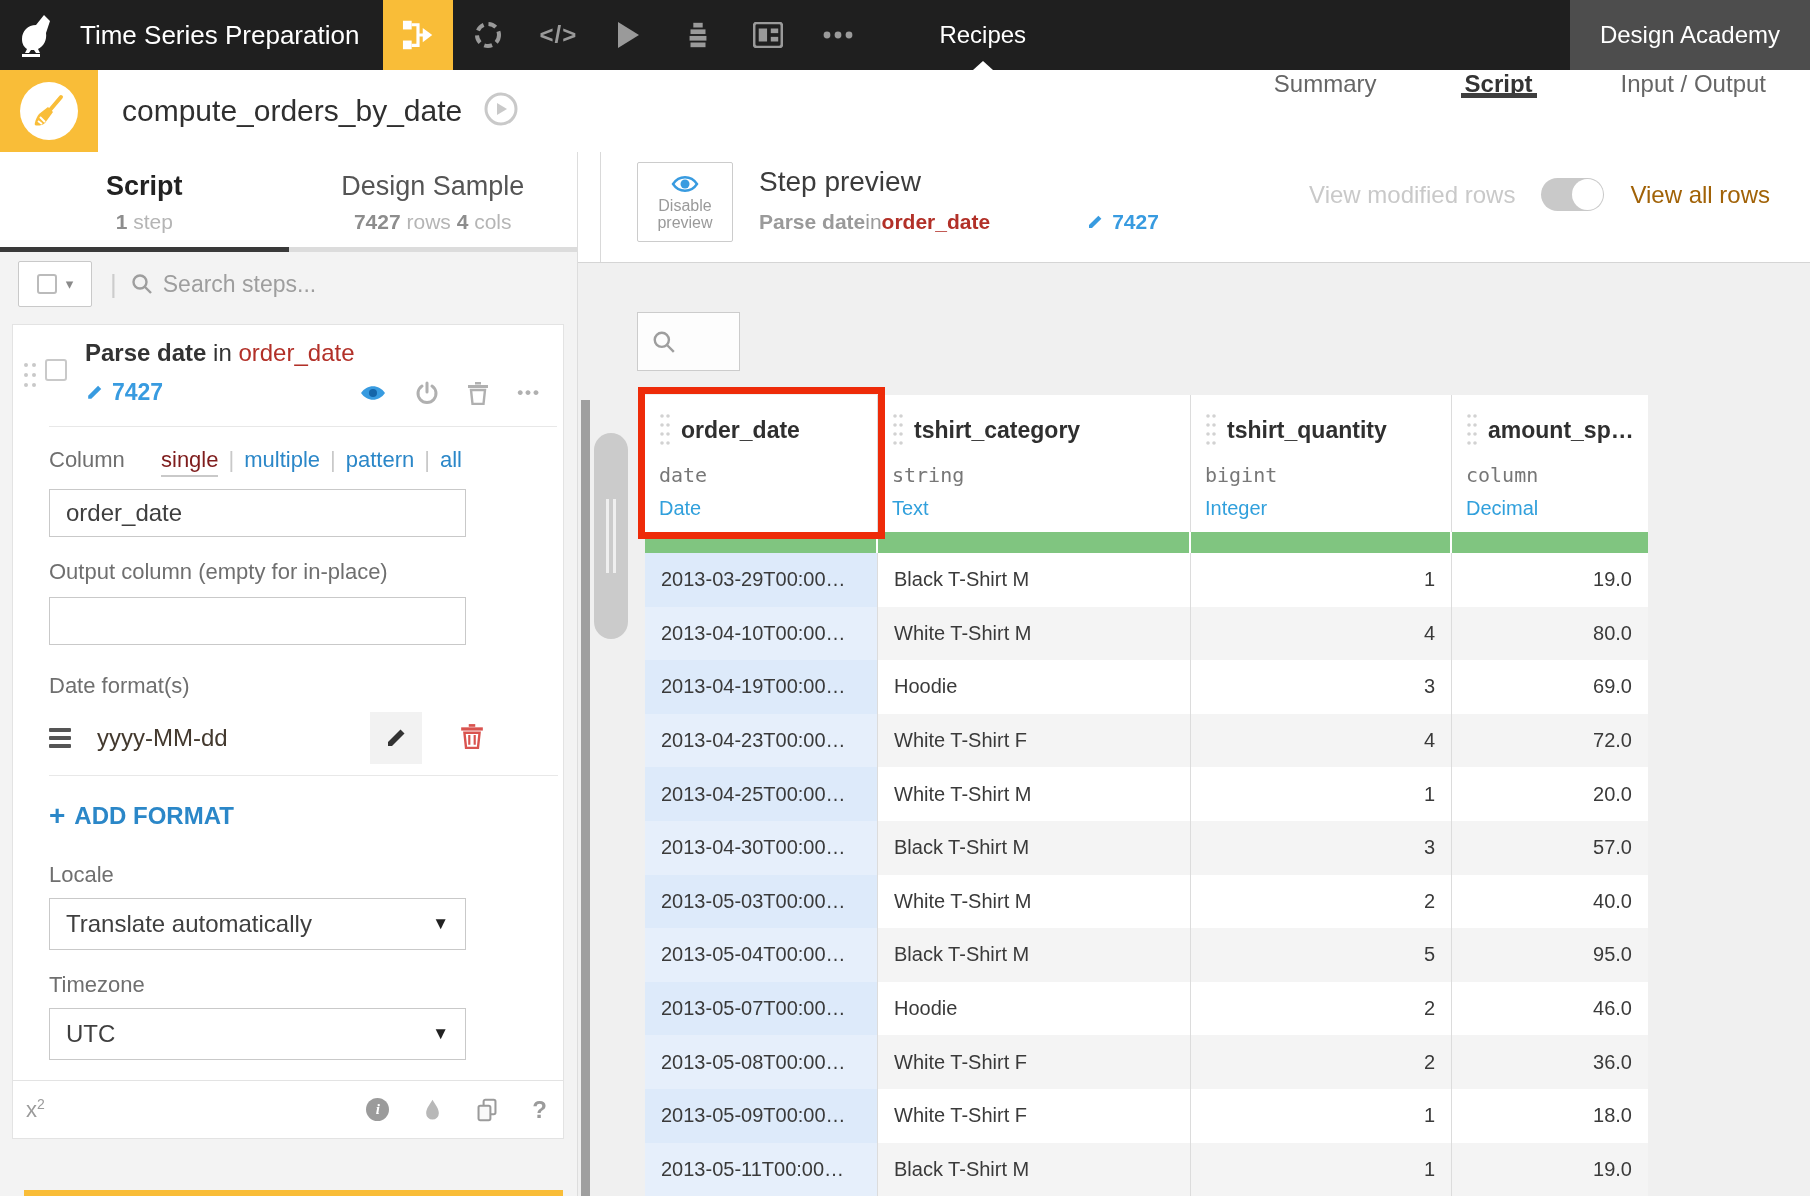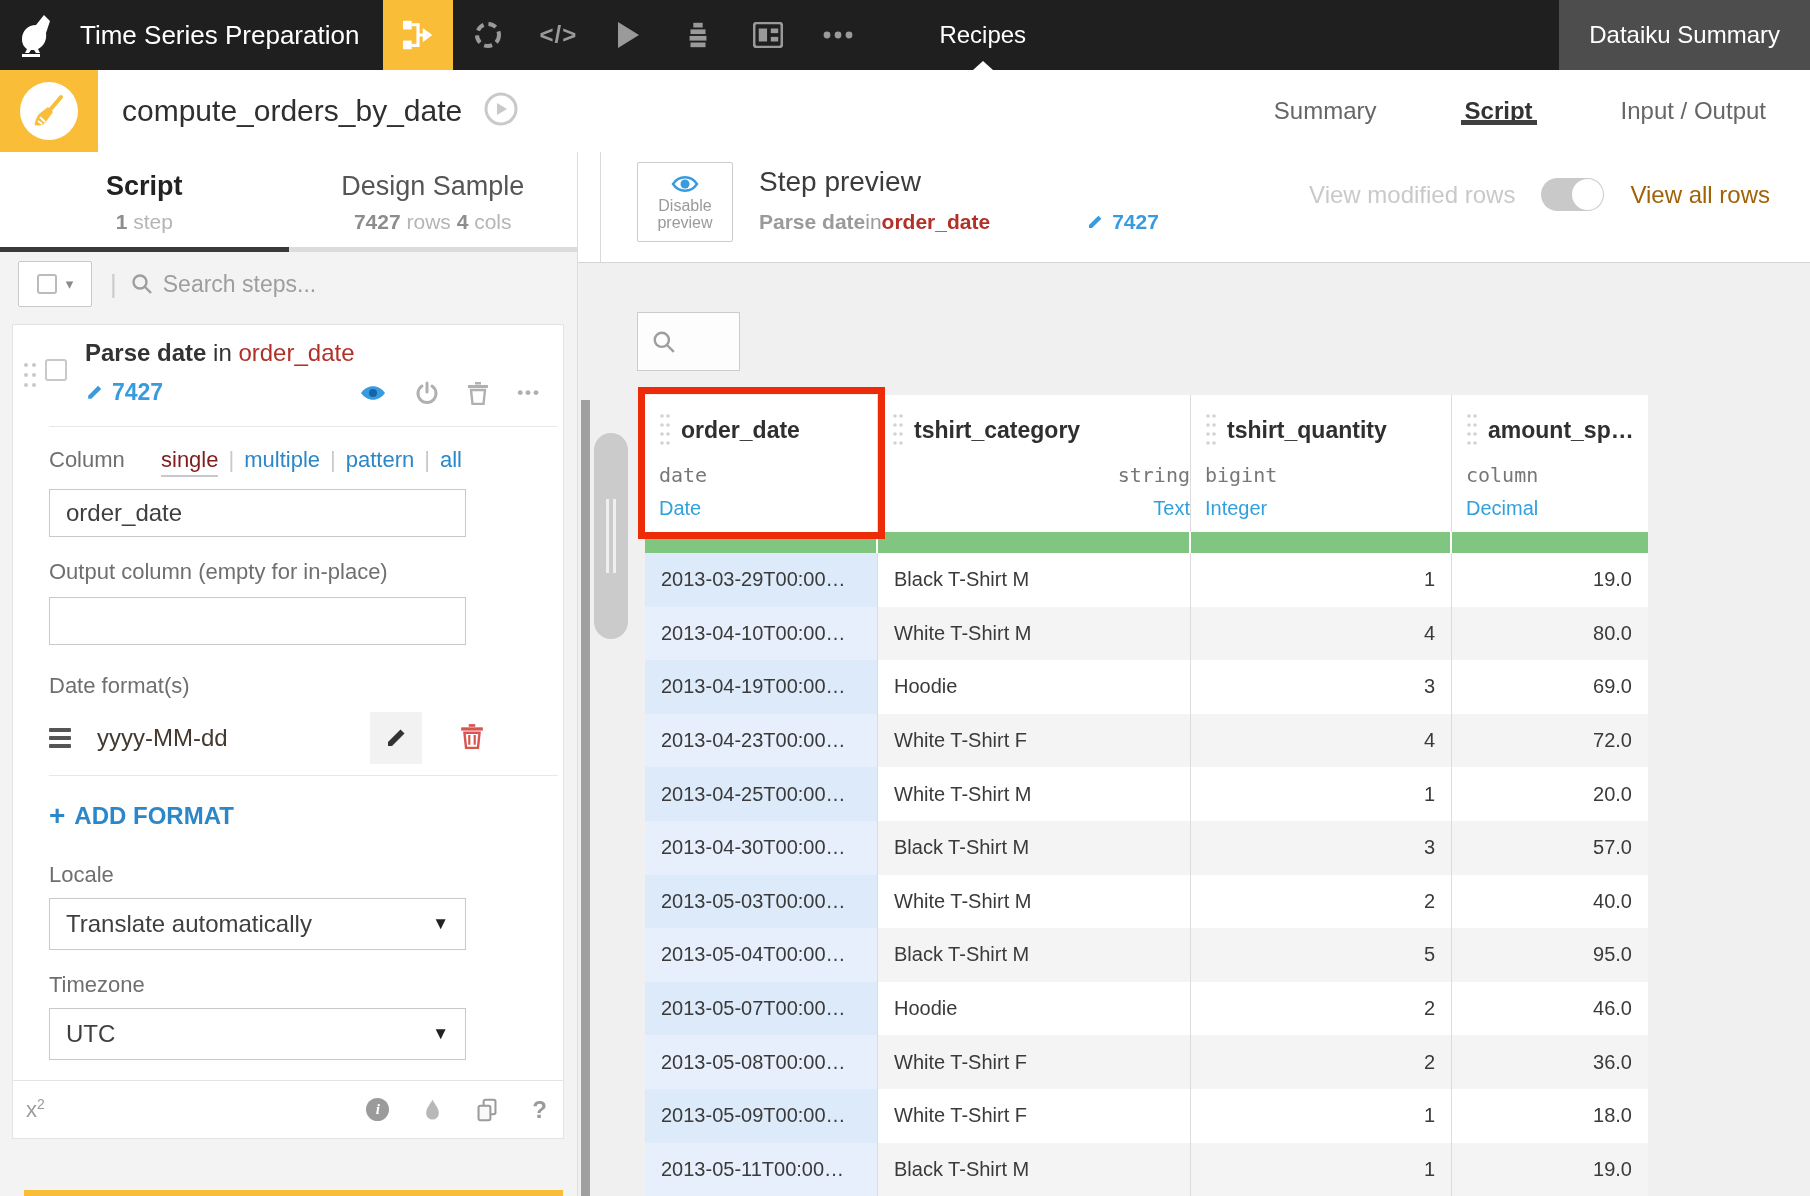--- a/index.html
+++ b/index.html
@@ -20,21 +20,21 @@
                    border-left:10px solid transparent; border-right:10px solid transparent; border-bottom:9px solid #fff; }
   .academy { margin-left:auto; height:70px; background:#4d4d4d; color:#fff; font-size:24px;
              display:flex; align-items:center; padding:0 30px; }
 
   
   .rheader { height:82px; background:#fff; display:flex; align-items:center; flex:none; }
   .broom-box { width:98px; height:82px; background:#f9bd38; display:flex; align-items:center; justify-content:center; flex:none; }
   .broom-circle { width:58px; height:58px; border-radius:50%; background:#fff; display:flex; align-items:center; justify-content:center; }
   .recipe-name { font-size:30px; color:#2f2f2f; font-weight:500; margin-left:24px; }
   .goflow-ic { margin-left:22px; }
-  .rtabs { margin-left:auto; display:flex; align-items:center; height:82px; padding-right:40px; }
+  .rtabs { margin-left:auto; display:flex; align-items:flex-start; height:82px; padding-right:40px; }
   .rtab { display:flex; align-items:center; font-size:24px; color:#666; margin-left:80px; position:relative; padding:0 4px; cursor:default; }
   .rtab.active { color:#333; font-weight:bold; }
   .rtab.active::after { content:""; position:absolute; left:0; right:0; bottom:0; height:5px; background:#3f3f3f; }
 
   
   .main { flex:1; display:flex; min-height:0; }
 
   
   .lpanel { width:578px; flex:none; background:#f3f3f3; border-right:1px solid #ddd; display:flex; flex-direction:column; position:relative; }
   .ltabs { height:100px; background:#fff; display:flex; position:relative; flex:none; }
@@ -143,21 +143,21 @@
   .th-meaning { margin-top:10px; font-size:20px; color:#31a0dc; }
   .greenrow { display:flex; height:21px; flex:none; }
   .greenrow i { background:#80c580; border-right:2px solid #fff; }
   .greenrow i:last-child { border-right:none; }
   .tbody { flex:1; display:flex; flex-direction:column; }
   .tr { display:flex; height:53.6px; flex:none; }
   .td { border-right:1px solid #dcdcdc; display:flex; align-items:center; font-size:20px; color:#3a3a3a;
         padding:0 16px; white-space:nowrap; overflow:hidden; }
   .td:last-child { border-right:none; }
   .td.num { justify-content:flex-end; }
-  .c0 { width:233px; } .c1 { width:313px;text-align:right; } .c2 { width:261px; } .c3 { width:196px; }
+  .c0 { width:233px; } .c1 { width:313px; } .c2 { width:261px; } .c3 { width:196px; }
   .tr.odd  .td { background:#fff; }
   .tr.even .td { background:#f4f4f4; }
   .tr.odd  .td.c0 { background:#ddeafa; }
   .tr.even .td.c0 { background:#e6effb; }
 </style>
 </head>
 <body>
 
 <div class="app">
 
@@ -209,21 +209,21 @@
         <circle cx="4" cy="4" r="3.4" fill="#9a9a9a"></circle>
           <circle cx="15" cy="4" r="3.4" fill="#9a9a9a"></circle>
           <circle cx="26" cy="4" r="3.4" fill="#9a9a9a"></circle>
       </svg>
     </div>
     <div class="recipes-wrap">
       <span class="recipes-label">Recipes</span>
       <span class="recipes-caret"></span>
     </div>
     <div class="academy">
-      <span>Dataiku Summary</span>
+      <span>Design Academy</span>
     </div>
   </div>
 
   <div class="rheader">
     <div class="broom-box">
       <div class="broom-circle">
         <svg width="36" height="36" viewBox="0 0 36 36">
           <path d="M30 4 L19 17" stroke="#f9bd38" stroke-width="4" stroke-linecap="round"></path>
           <path d="M17 14 L22 19 L14 30 C11 33 5 33 4 32 C3 31 5 25 8 21 Z" fill="#f9bd38"></path>
           <path d="M9 24 L14 29 M7 28 L11 31" stroke="#fff" stroke-width="2"></path>

